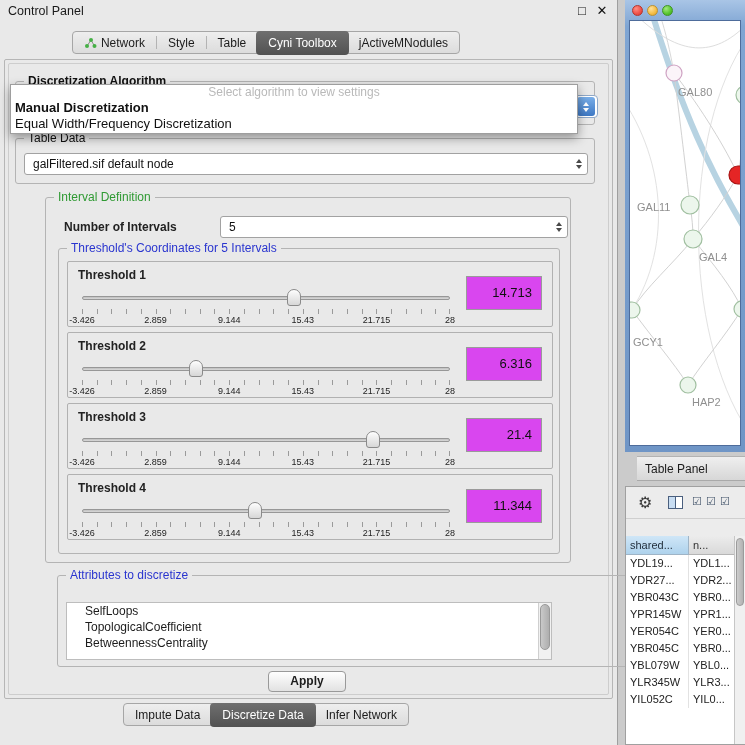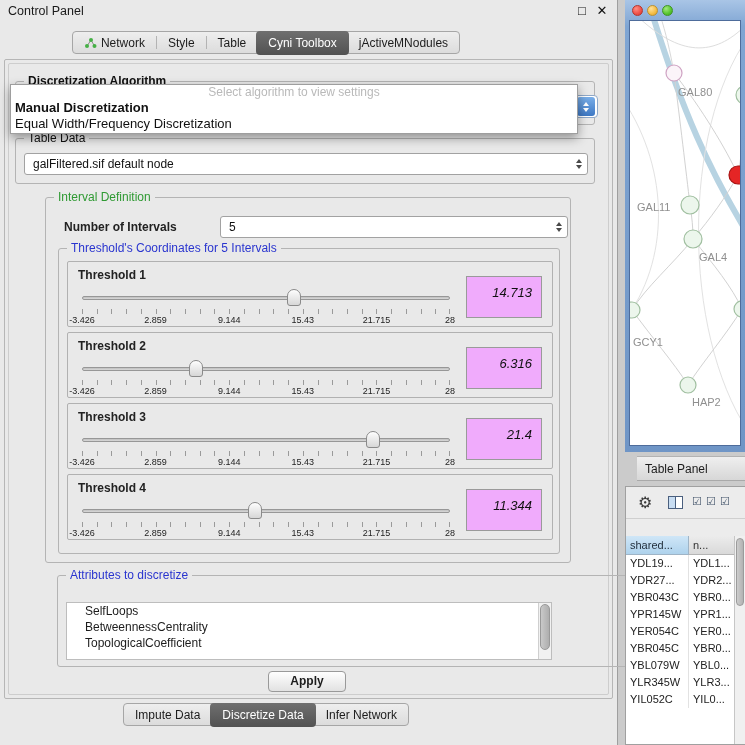--- a/index.html
+++ b/index.html
@@ -76,22 +76,22 @@
   .track { position:absolute; left:0; top:8px; width:368px; height:4px;
     background:linear-gradient(#bfbfbf,#d9d9d9); border:1px solid #979797; border-radius:3px; }
   .handle { position:absolute; top:1px; width:14px; height:17px;
     background:linear-gradient(#fdfdfd,#d7d7d7); border:1px solid #8a8a8a;
     border-radius:7px 7px 3px 3px; box-shadow:inset 0 1px 0 #fff; }
   .ticks { position:absolute; left:0; top:21px; width:368px; height:5px;
     background:repeating-linear-gradient(90deg,#9a9a9a 0 1px,transparent 1px 14.72px);
     border-right:1px solid #9a9a9a; }
   .tick-labels { position:absolute; left:0; top:27px; width:368px; height:11px; font-size:9px; color:#222; }
   .tick-label { position:absolute; transform:translateX(-50%); white-space:nowrap; }
-  .value-box { position:absolute; left:398px; top:14px; width:76px; height:42px; background:#f0abfc;
-    border:1px solid #9a9a9a; font-size:13px; color:#111; text-align:right; line-height:32px; padding-right:9px;font-style:italic; }
+  .value-box { position:absolute; left:398px; top:14px; width:76px; height:34px; background:#d946ef;
+    border:1px solid #9a9a9a; font-size:13px; color:#111; text-align:right; line-height:32px; padding-right:9px; }
 
   
   .attr-label { position:absolute; left:12px; top:24px; font-weight:700; font-size:16px;padding-left:14px; }
   .attr-list { position:absolute; left:8px; top:26px; width:486px; height:58px; background:#fff;
     border:1px solid #bdbdbd; overflow:hidden; }
   .list-inner { position:absolute; left:0; top:0; right:13px; bottom:0; overflow:hidden;padding-left:12px; }
   .list-item { font-size:12px; color:#1c1c1c; padding:1px 6px; height:16px; line-height:15px; white-space:nowrap; }
   .list-scrollbar { position:absolute; right:0; top:0; bottom:0; width:13px; background:#f1f1f1;
     border-left:1px solid #cfcfcf; }
   .list-thumb { position:absolute; left:1px; right:1px; top:1px; height:46px;
@@ -287,22 +287,22 @@
         </div>
       </div>
     </div>
 
     <div class="group" style="left:52px; top:515px; width:606px; height:92px;">
       <span class="legend legend-blue">Attributes to discretize</span>
       <span class="attr-label">Numerical Attributes</span>
       <div class="attr-list">
         <div class="list-inner">
             <div class="list-item">SelfLoops</div>
+            <div class="list-item">TopologicalCoefficient</div>
             <div class="list-item">BetweennessCentrality</div>
-            <div class="list-item">TopologicalCoefficient</div>
           </div>
         <div class="list-scrollbar">
           <div class="list-thumb"></div>
         </div>
       </div>
     </div>
 
     <div class="apply-btn">Apply</div>
   </div>
 

